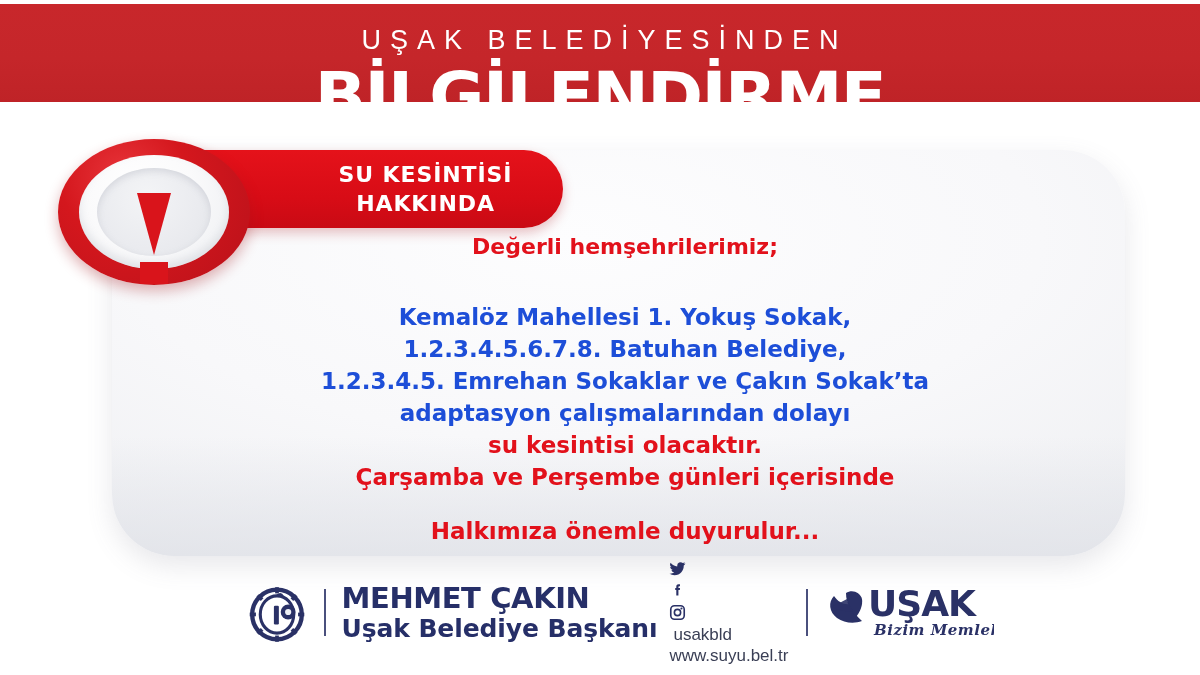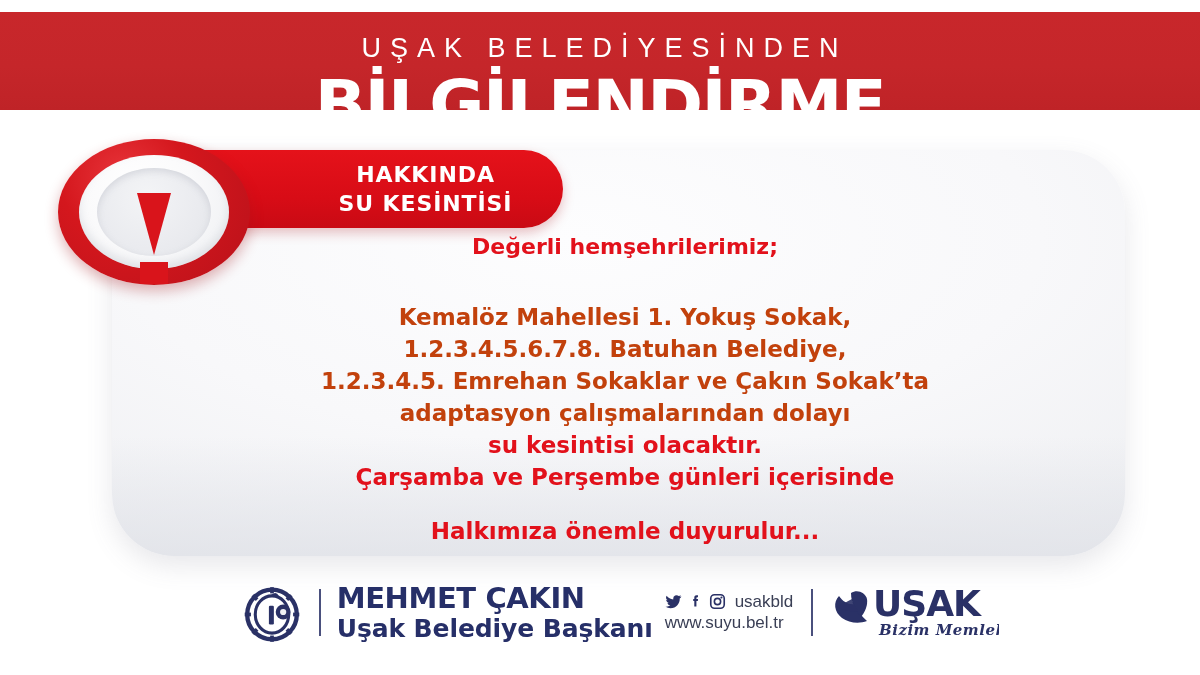--- a/index.html
+++ b/index.html
@@ -11,21 +11,21 @@
     width: 1200px;
     height: 675px;
     overflow: hidden;
     font-family: "Liberation Sans", sans-serif;
     position: relative;
   }
 
   
   .header-band {
     position: absolute;
-    left: 0; top: 12px;
+    left: 0; top: 4px;
     width: 1200px;
     height: 98px;
     background: #c9282c;
     background: linear-gradient(180deg,#c8272b 0%,#c5262a 55%,#bf2327 100%);
     overflow: hidden;
   }
   .header-inner {
     position: absolute;
     left: 0; right: 0; top: 0;
     text-align: center;
@@ -161,21 +161,21 @@
     text-align: center;
     z-index: 5;
   }
   .t-line {
     font-family: "DejaVu Sans", sans-serif;
     font-weight: 700;
     line-height: 1.0;
     white-space: nowrap;
   }
   .t-red   { color: #e2111b; }
-  .t-navy  { color: #c2410c; }
+  .t-navy  { color: #1d4ed8; }
   .greet   { font-size: 22px; margin-bottom: 24px; }
   .spacer-sm { height: 24px; }
   .addr    { font-size: 23px; margin-bottom: 9px; }
   .emph    { font-size: 23px; margin-bottom: 9px; }
   .spacer-md { height: 22px; }
   .closing { font-size: 23px; }
 
   
   .footer {
     position: absolute;
@@ -215,22 +215,23 @@
     margin-top: 3px;
     white-space: nowrap;
   }
   .social {
     margin-left: 12px;
     line-height: 1;
     flex: none;
   }
   .social-row {
     display: flex;
-    align-items: flex-end;
+    align-items: flex-start;
     gap: 5px;
+    flex-direction: column;
   }
   .social-icon { width: 17px; height: 17px; flex: none; }
   .social-handle {
     color: #3a3f55;
     font-family: "Liberation Sans", sans-serif;
     font-size: 17px;
     font-weight: 400;
     margin-left: 4px;
     white-space: nowrap;
   }
@@ -257,22 +258,22 @@
 <div class="header-band">
   <div class="header-inner">
     <div class="header-kicker">UŞAK BELEDİYESİNDEN</div>
     <div class="header-title">BİLGİLENDİRME</div>
   </div>
 </div>
 
 <div class="card"></div>
 
 <div class="badge">
+  <div class="badge-line">SU KESİNTİSİ</div>
   <div class="badge-line">HAKKINDA</div>
-  <div class="badge-line">SU KESİNTİSİ</div>
 </div>
 
 <div class="alert-circle">
   <div class="alert-ring"></div>
   <div class="alert-disc">
     <div class="alert-inner">
       <div class="bang">
         <div class="bang-stem"></div>
         <div class="bang-dot"></div>
       </div>

